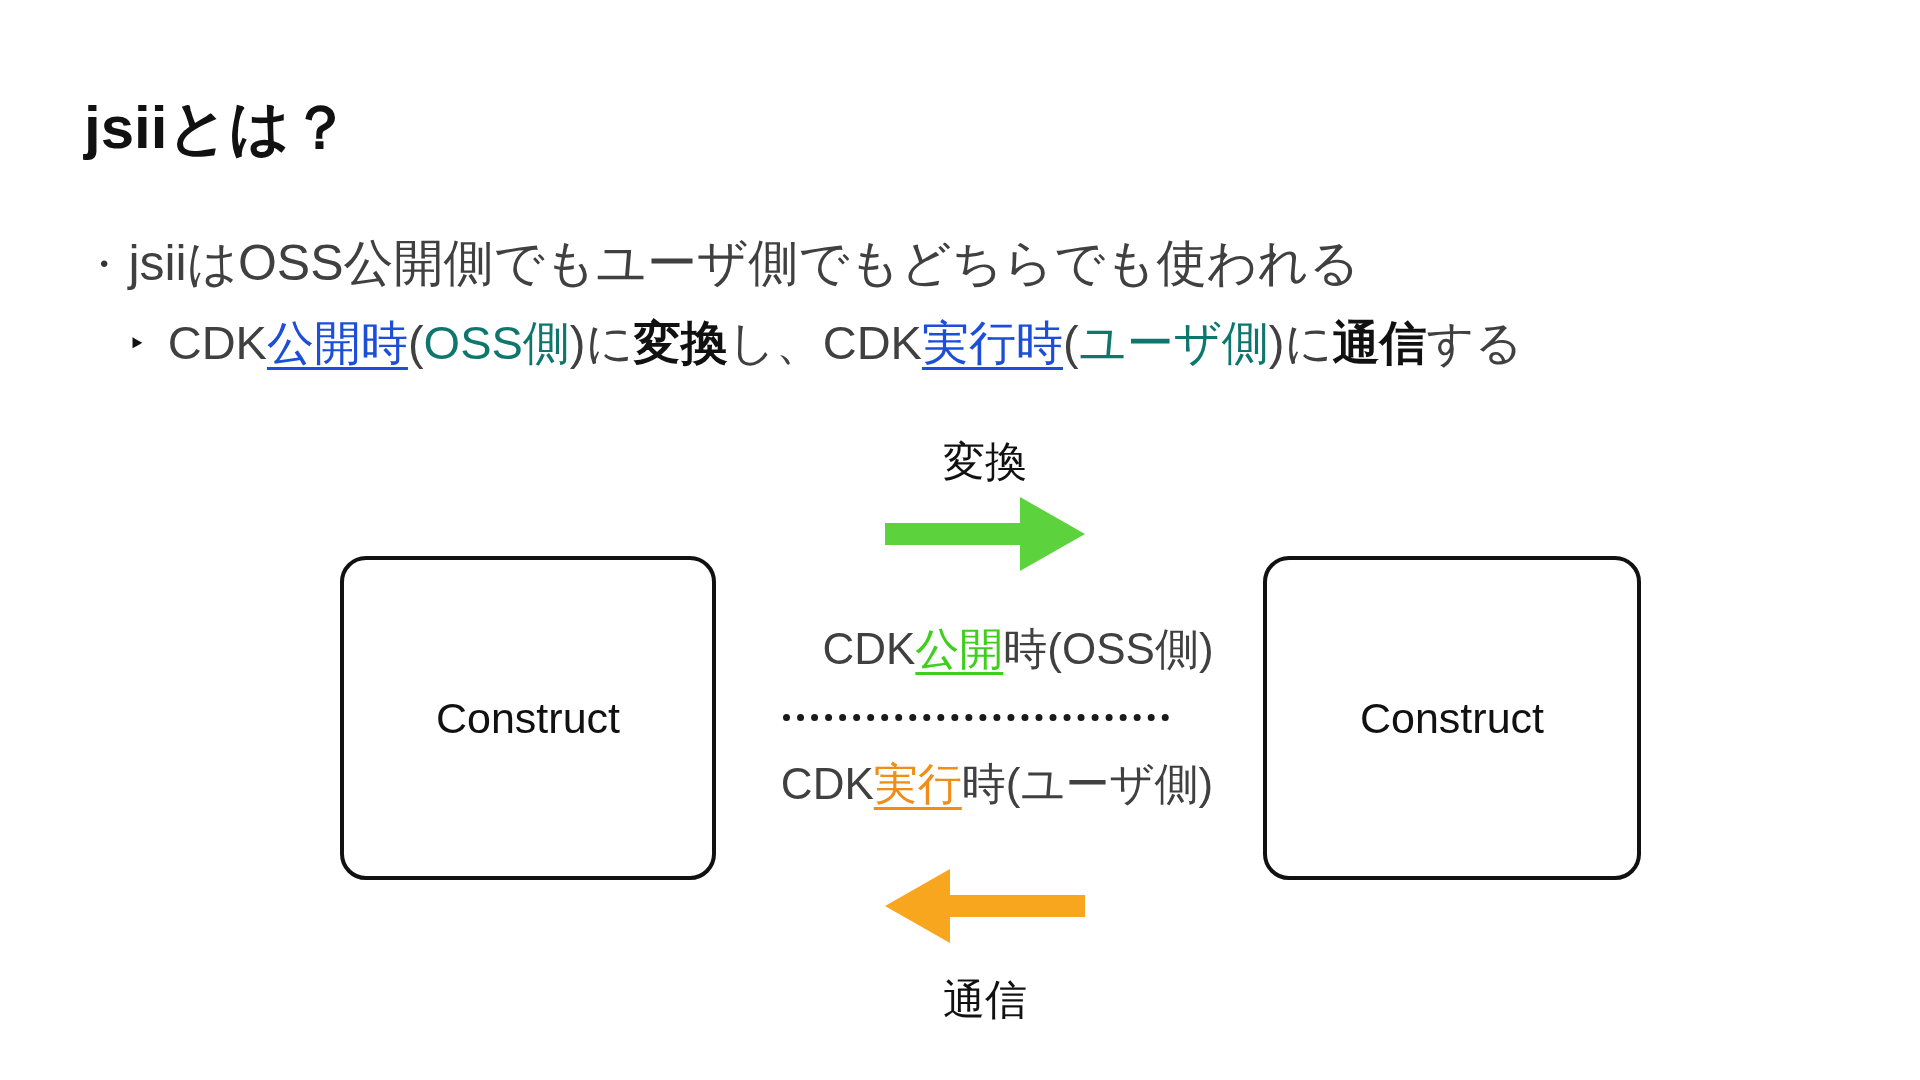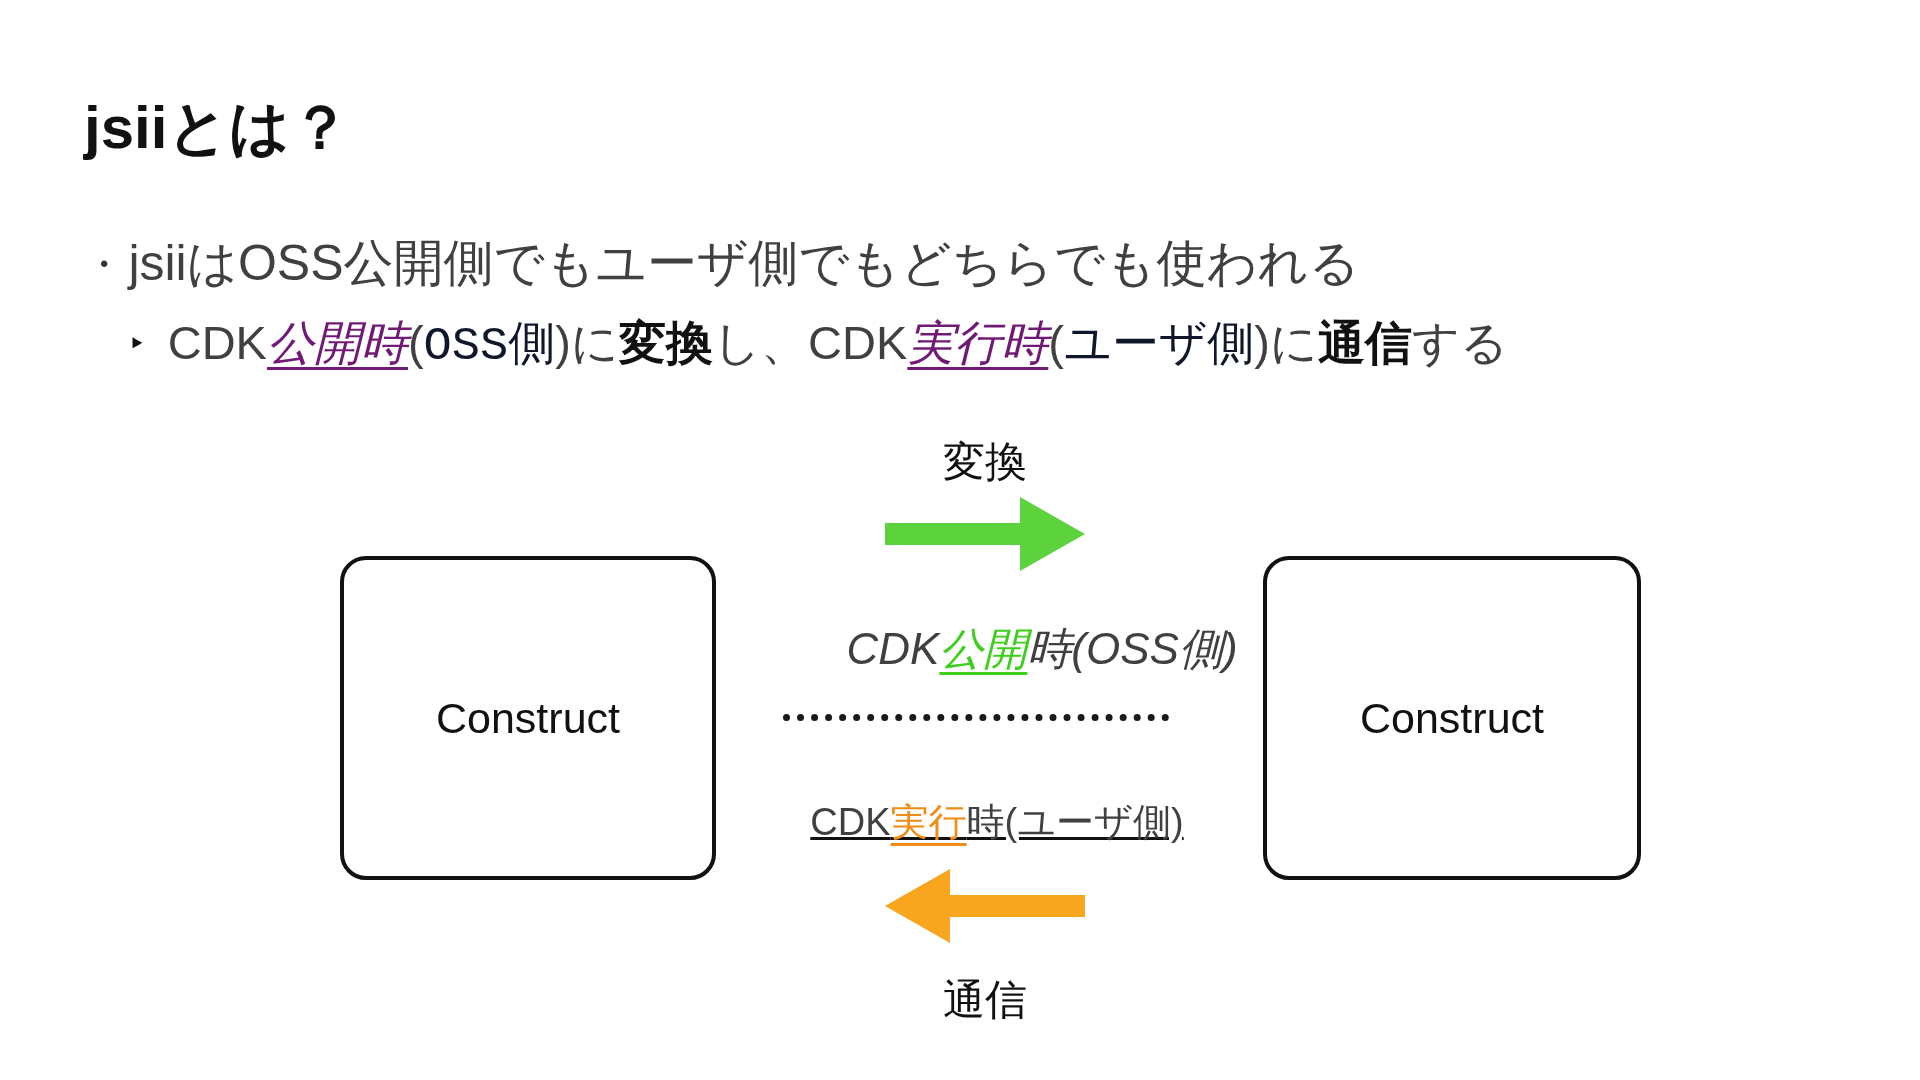--- a/index.html
+++ b/index.html
@@ -31,27 +31,26 @@
     align-items: center;
     white-space: nowrap;
   }
   .bullet-1 { left: 100px; top: 230px; gap: 20px; font-size: 50px; }
   .bullet-1 .marker { font-size: 24px; color: #333; }
   .bullet-2 { left: 128px; top: 312px; gap: 22px; font-size: 47px; }
   .bullet-2 .marker { font-size: 30px; color: #111; }
 
   .seg-plain { color: #404040; }
   .seg-bold { color: #111111; font-weight: 700; }
-  .seg-red { color: #0f172a; font-family: Liberation Mono, monospace; }
+  .seg-red { color: #0f766e; }
   .seg-underline {
-    color: #701a75;
+    color: #1d4ed8;
     text-decoration: underline;
     text-decoration-thickness: 3px;
     text-underline-offset: 8px;
-    font-style: italic;
   }
   .seg-green-underline {
     color: #3ecf1d;
     text-decoration: underline;
     text-decoration-thickness: 3px;
     text-underline-offset: 8px;
   }
   .seg-orange-underline {
     color: #ef8d16;
     text-decoration: underline;
@@ -79,22 +78,22 @@
   
   .diagram-label {
     position: absolute;
     text-align: center;
     white-space: nowrap;
     font-size: 42px;
     color: #111111;
   }
   .label-henkan  { left: 885px; top: 434px; width: 200px; }
   .label-tsushin { left: 885px; top: 972px; width: 200px; }
-  .label-publish { left: 812px; top: 620px; width: 460px; font-size: 44px; font-style: italic; }
-  .label-runtime { left: 767px; top: 797px; width: 460px; font-size: 38px; text-decoration: underline; }
+  .label-publish { left: 788px; top: 620px; width: 460px; font-size: 44px; }
+  .label-runtime { left: 767px; top: 755px; width: 460px; font-size: 44px; }
 
   .dotted-divider {
     position: absolute;
     left: 783px;
     top: 714px;
     width: 386px;
     height: 0;
     border-top: 7px dotted #1a1a1a;
   }
 

